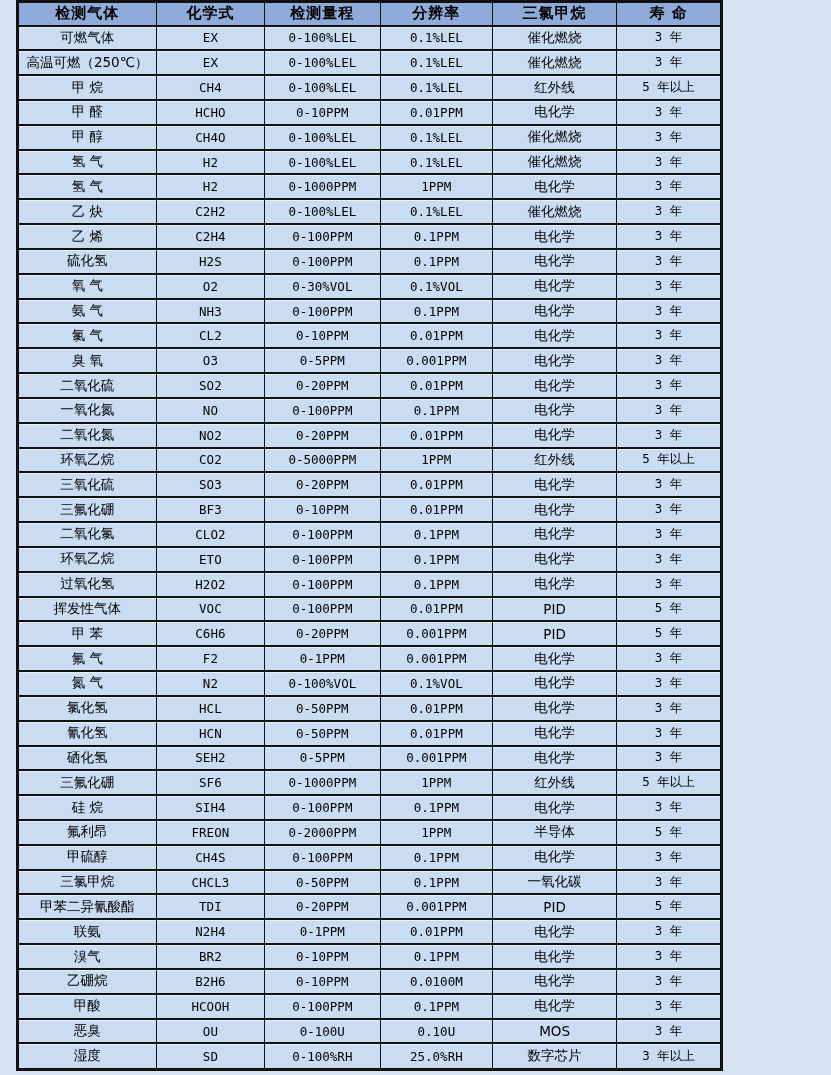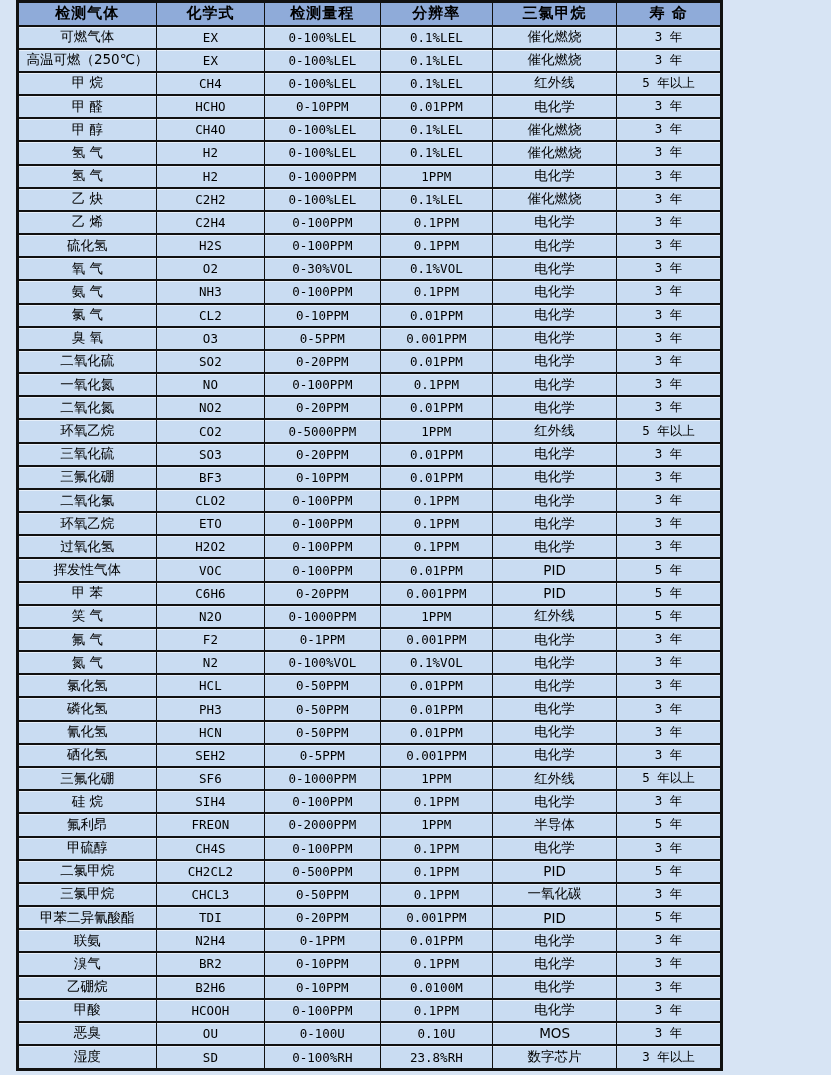--- a/index.html
+++ b/index.html
@@ -282,54 +282,38 @@
       </tr>
       <tr>
         <td class="col-cn">甲 苯</td>
         <td class="col-ascii">C6H6</td>
         <td class="col-ascii">0-20PPM</td>
         <td class="col-ascii">0.001PPM</td>
         <td class="col-cn">PID</td>
         <td class="col-ascii">5 年</td>
       </tr>
       <tr>
-        <td class="col-cn">笑 气</td>
-        <td class="col-ascii">N2O</td>
-        <td class="col-ascii">0-1000PPM</td>
-        <td class="col-ascii">1PPM</td>
-        <td class="col-cn">红外线</td>
-        <td class="col-ascii">5 年</td>
-      </tr>
-      <tr>
         <td class="col-cn">氟 气</td>
         <td class="col-ascii">F2</td>
         <td class="col-ascii">0-1PPM</td>
         <td class="col-ascii">0.001PPM</td>
         <td class="col-cn">电化学</td>
         <td class="col-ascii">3 年</td>
       </tr>
       <tr>
         <td class="col-cn">氮 气</td>
         <td class="col-ascii">N2</td>
         <td class="col-ascii">0-100%VOL</td>
         <td class="col-ascii">0.1%VOL</td>
         <td class="col-cn">电化学</td>
         <td class="col-ascii">3 年</td>
       </tr>
       <tr>
         <td class="col-cn">氯化氢</td>
         <td class="col-ascii">HCL</td>
-        <td class="col-ascii">0-50PPM</td>
-        <td class="col-ascii">0.01PPM</td>
-        <td class="col-cn">电化学</td>
-        <td class="col-ascii">3 年</td>
-      </tr>
-      <tr>
-        <td class="col-cn">磷化氢</td>
-        <td class="col-ascii">PH3</td>
         <td class="col-ascii">0-50PPM</td>
         <td class="col-ascii">0.01PPM</td>
         <td class="col-cn">电化学</td>
         <td class="col-ascii">3 年</td>
       </tr>
       <tr>
         <td class="col-cn">氰化氢</td>
         <td class="col-ascii">HCN</td>
         <td class="col-ascii">0-50PPM</td>
         <td class="col-ascii">0.01PPM</td>
@@ -370,28 +354,20 @@
       </tr>
       <tr>
         <td class="col-cn">甲硫醇</td>
         <td class="col-ascii">CH4S</td>
         <td class="col-ascii">0-100PPM</td>
         <td class="col-ascii">0.1PPM</td>
         <td class="col-cn">电化学</td>
         <td class="col-ascii">3 年</td>
       </tr>
       <tr>
-        <td class="col-cn">二氯甲烷</td>
-        <td class="col-ascii">CH2CL2</td>
-        <td class="col-ascii">0-500PPM</td>
-        <td class="col-ascii">0.1PPM</td>
-        <td class="col-cn">PID</td>
-        <td class="col-ascii">5 年</td>
-      </tr>
-      <tr>
         <td class="col-cn">三氯甲烷</td>
         <td class="col-ascii">CHCL3</td>
         <td class="col-ascii">0-50PPM</td>
         <td class="col-ascii">0.1PPM</td>
         <td class="col-cn">一氧化碳</td>
         <td class="col-ascii">3 年</td>
       </tr>
       <tr>
         <td class="col-cn">甲苯二异氰酸酯</td>
         <td class="col-ascii">TDI</td>
@@ -437,18 +413,18 @@
         <td class="col-ascii">OU</td>
         <td class="col-ascii">0-100U</td>
         <td class="col-ascii">0.10U</td>
         <td class="col-cn">MOS</td>
         <td class="col-ascii">3 年</td>
       </tr>
       <tr>
         <td class="col-cn">湿度</td>
         <td class="col-ascii">SD</td>
         <td class="col-ascii">0-100%RH</td>
-        <td class="col-ascii">23.8%RH</td>
+        <td class="col-ascii">25.0%RH</td>
         <td class="col-cn">数字芯片</td>
         <td class="col-ascii">3 年以上</td>
       </tr>
     </tbody>
 </table>
 
 </body></html>

